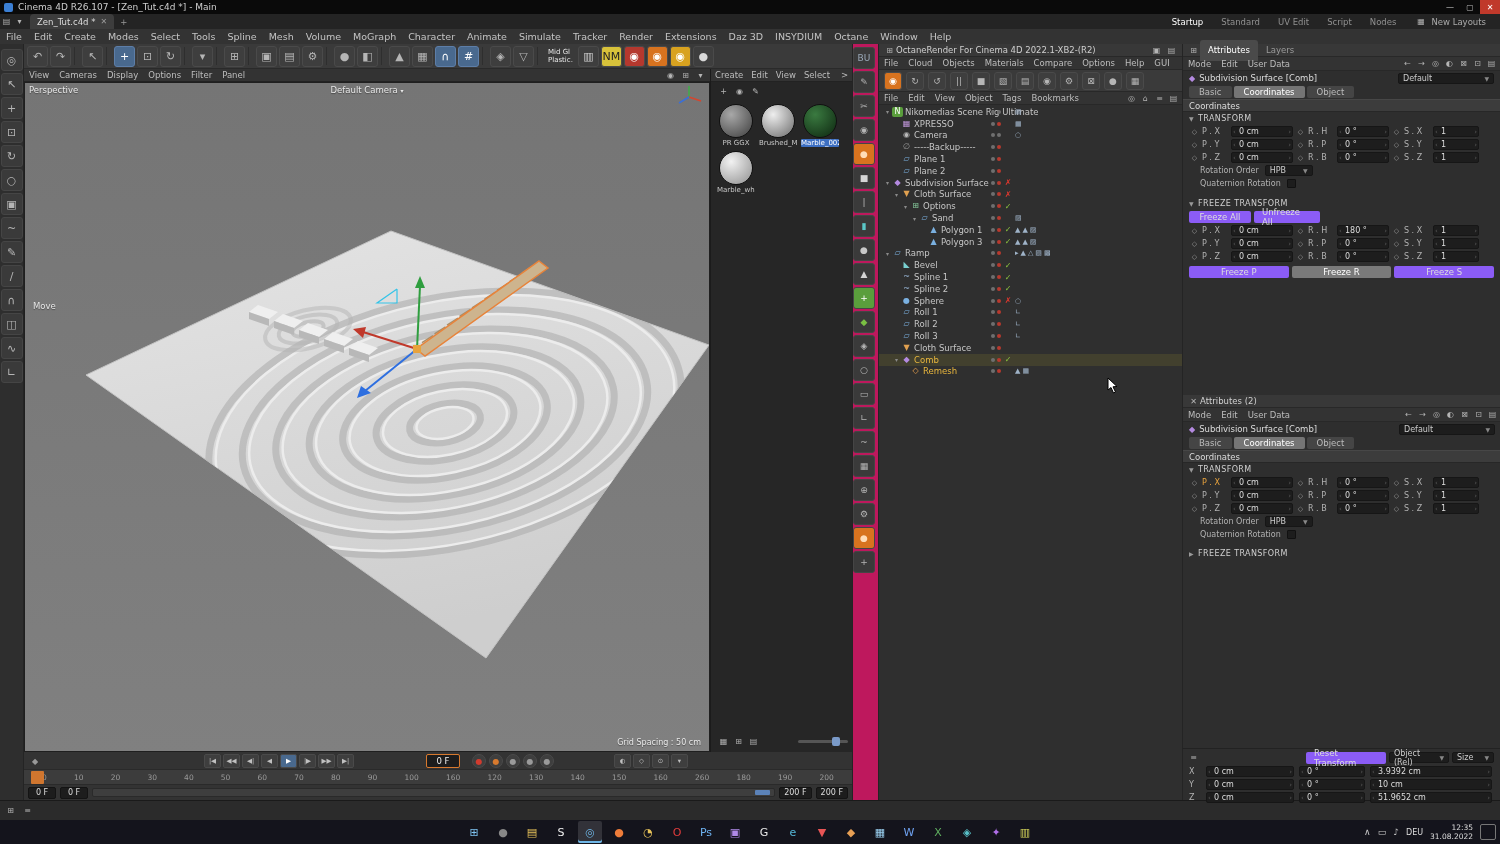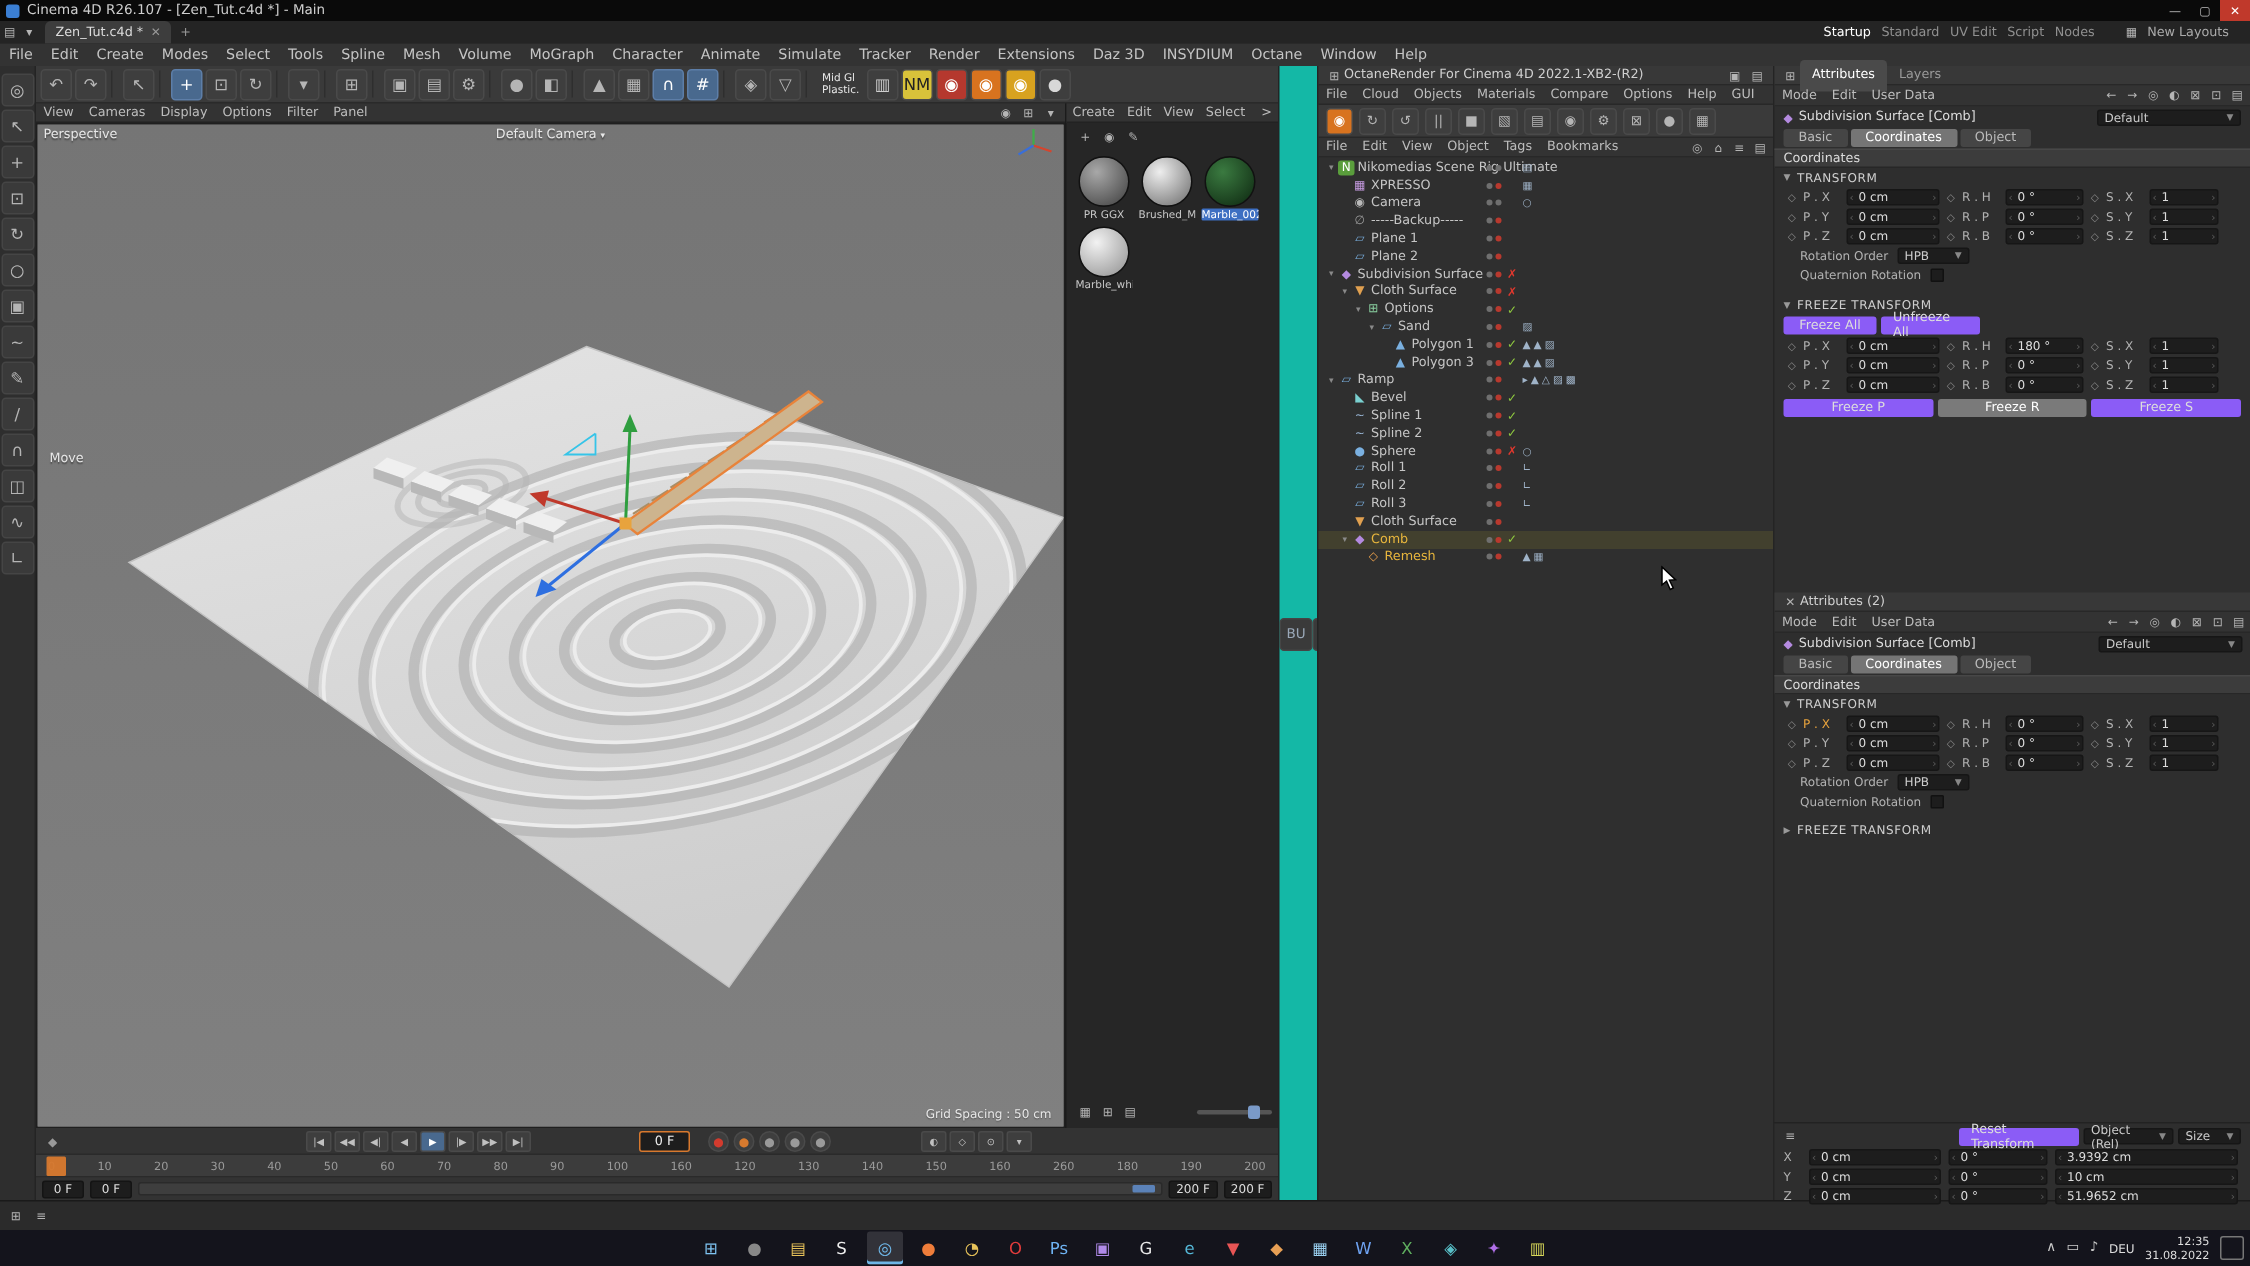--- a/index.html
+++ b/index.html
@@ -19,21 +19,21 @@
 #titlebar{left:0;top:0;width:1500px;height:14px;background:#0a0a0a;display:flex;align-items:center;font-size:9px;color:#cfcfcf}
 #titlebar .logo{width:9px;height:9px;background:#3b7fd4;border-radius:2px;margin:0 5px 0 4px}
 #titlebar .wbtns{margin-left:auto;display:flex}
 #titlebar .wb{width:20px;height:14px;display:flex;align-items:center;justify-content:center;font-size:8px;color:#bbb}
 #titlebar .wb.close{background:#c0392b;color:#fff}
 
 #docbar{left:0;top:14px;width:1500px;height:15px;background:#242424;display:flex;align-items:center;font-size:8.5px}
 .doctab{height:15px;display:flex;align-items:center;gap:5px;background:#3d3d3d;color:#ddd;padding:0 7px;border-radius:4px 4px 0 0;margin-left:4px}
 .doctab .x{color:#999;font-size:8px}
 .plus{color:#999;padding:0 6px}
-#layouttabs{margin-left:auto;display:flex;gap:7px;color:#909090;padding-right:18px}
+#layouttabs{margin-left:auto;display:flex;gap:18px;color:#909090;padding-right:18px}
 #layouttabs .lt.on{color:#fff}
 #newlayouts{display:flex;align-items:center;gap:4px;color:#aaa;padding-right:14px}
 
 #menubar{left:0;top:29px;width:1500px;height:15px;background:#333;display:flex;align-items:center;font-size:9.5px;color:#c4c4c4}
 #menubar .mi{padding:0 6px}
 
 #toolbar{left:0;top:44px;width:852px;height:25px;background:#3a3a3a;display:flex;align-items:center;padding-left:26px;border-bottom:1px solid #2a2a2a}
 #midgl{display:flex;flex-direction:column;justify-content:center;font-size:7px;line-height:8px;color:#e8e8e8;padding:0 4px;white-space:nowrap}
 
 #vpmenubar{left:24px;top:69px;width:686px;height:13px;background:#333;display:flex;align-items:center;font-size:8.5px;color:#bdbdbd;border-bottom:1px solid #222}
@@ -62,30 +62,30 @@
 #tl1{height:18px;position:relative;border-bottom:1px solid #2a2a2a}
 #tl1 .dia{position:absolute;left:8px;top:5px;color:#999;font-size:8px}
 #tlctrl{position:absolute;left:180px;top:2px;display:flex;gap:2px}
 .tb{width:17px;height:14px;display:inline-flex;align-items:center;justify-content:center;background:#3e3e3e;border:1px solid #4a4a4a;border-radius:2px;font-size:6.5px;color:#c0c0c0}
 .tb.act{background:#49698e;color:#fff}
 #framebox{position:absolute;left:402px;top:2px;width:34px;height:14px;background:#1d1d1d;border:1px solid #d8792e;border-radius:2px;font-size:8.5px;color:#eee;display:flex;align-items:center;justify-content:center}
 #tlrec{position:absolute;left:448px;top:2px;display:flex;gap:3px}
 .rec{width:14px;height:14px;display:inline-flex;align-items:center;justify-content:center;background:#3e3e3e;border:1px solid #4a4a4a;border-radius:50%;font-size:8px}
 #tlkeys{position:absolute;left:590px;top:2px;display:flex;gap:2px}
 #tl2{height:15px;position:relative;background:#3c3c3c;border-bottom:1px solid #2a2a2a}
-#ticks{display:flex;justify-content:space-between;padding:0 8px;font-size:7.5px;color:#9a9a9a;line-height:15px}
+#ticks{display:flex;justify-content:space-between;padding:0 18px;font-size:7.5px;color:#9a9a9a;line-height:15px}
 #marker{position:absolute;left:7px;top:1px;width:13px;height:13px;background:#d8792e;border-radius:1px;opacity:.95}
 #tl3{height:15px;display:flex;align-items:center;gap:4px;padding:0 4px;font-size:8px}
 .fbox{height:12px;background:#1d1d1d;border:1px solid #141414;border-radius:2px;color:#ddd;display:flex;align-items:center;justify-content:center;padding:0 4px;min-width:28px}
 #rtrack{flex:1;height:9px;background:#3e3e3e;border:1px solid #2a2a2a;border-radius:2px;position:relative}
 #rtrack .seg{position:absolute;right:4px;top:1px;width:15px;height:5px;background:#5b82b8;border-radius:1px}
 
 #statusbar{left:0;top:800px;width:1500px;height:20px;background:#2b2b2b;border-top:1px solid #1a1a1a;display:flex;align-items:center;gap:4px;padding-left:4px}
 
-#rightstrip{left:852px;top:44px;width:26px;height:756px;background:#14b8a6;display:flex;flex-direction:row;align-items:center;padding-top:2px;border-left:1px solid #242424}
+#rightstrip{left:852px;top:44px;width:26px;height:756px;background:#be185d;display:flex;flex-direction:column;padding-top:2px;border-left:1px solid #242424}
 #rightstrip .vi{font-size:9px}
 
 #ompanel{left:878px;top:44px;width:304px;height:756px;background:#2f2f2f;border-left:1px solid #242424;display:flex;flex-direction:column}
 .phead{height:13px;background:#383838;display:flex;align-items:center;font-size:8.5px;color:#d0d0d0;padding:0 4px;border-bottom:1px solid #282828}
 .phead .sp{margin-left:auto;display:flex;gap:2px}
 .pmenu{height:13px;background:#333;display:flex;align-items:center;font-size:8.5px;color:#bdbdbd;border-bottom:1px solid #282828}
 .pmenu .mi{padding:0 5px}
 .pmenu .sp{margin-left:auto;display:flex;gap:1px;padding-right:2px}
 #omtools{height:22px;background:#3a3a3a;display:flex;align-items:center;gap:2px;padding-left:4px;border-bottom:1px solid #282828}
 #omtools .ti{width:18px;height:18px;font-size:9px}

